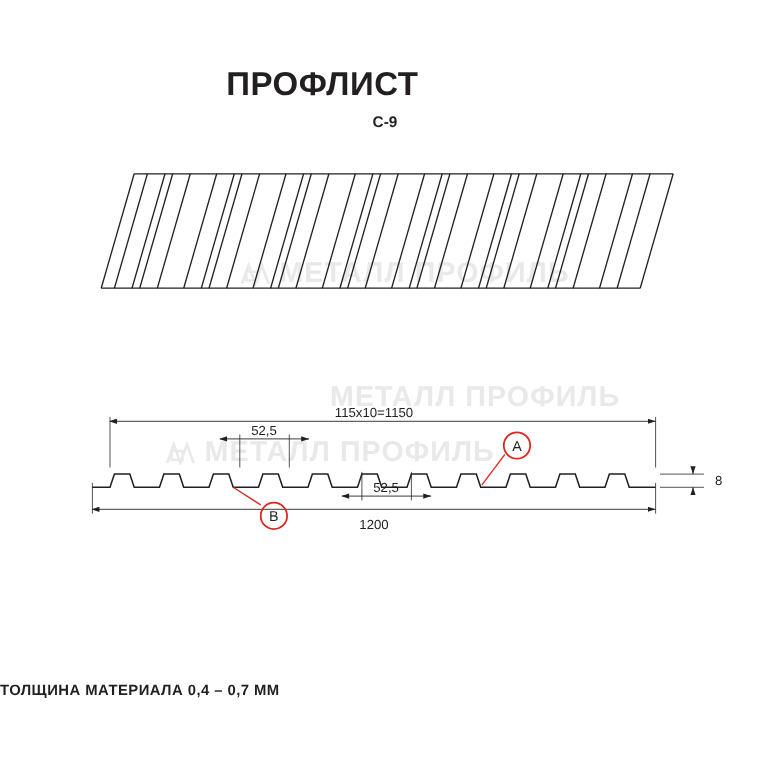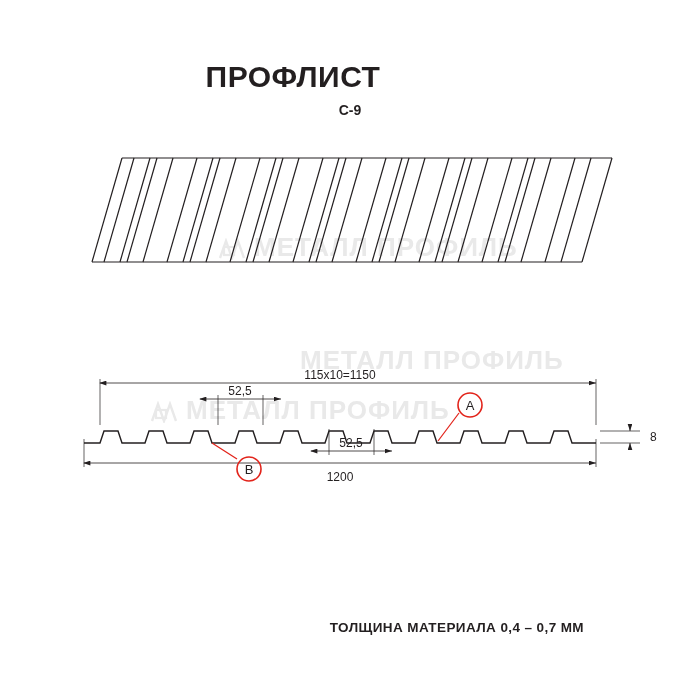--- a/index.html
+++ b/index.html
@@ -53,21 +53,21 @@
     top: 355px;
     left: 40px;
     width: 640px;
     height: 140px;
   }
   .footer {
     position: absolute;
     top: 620px;
     left: 0;
     width: 584px;
-    text-align: right;
+    text-align: left;
     font-size: 13.5px;
     font-weight: bold;
     letter-spacing: 0.4px;
     color: #231f20;
   }
   .wm {
     position: absolute;
     pointer-events: none;
     font-size: 26px;
     font-weight: bold;

